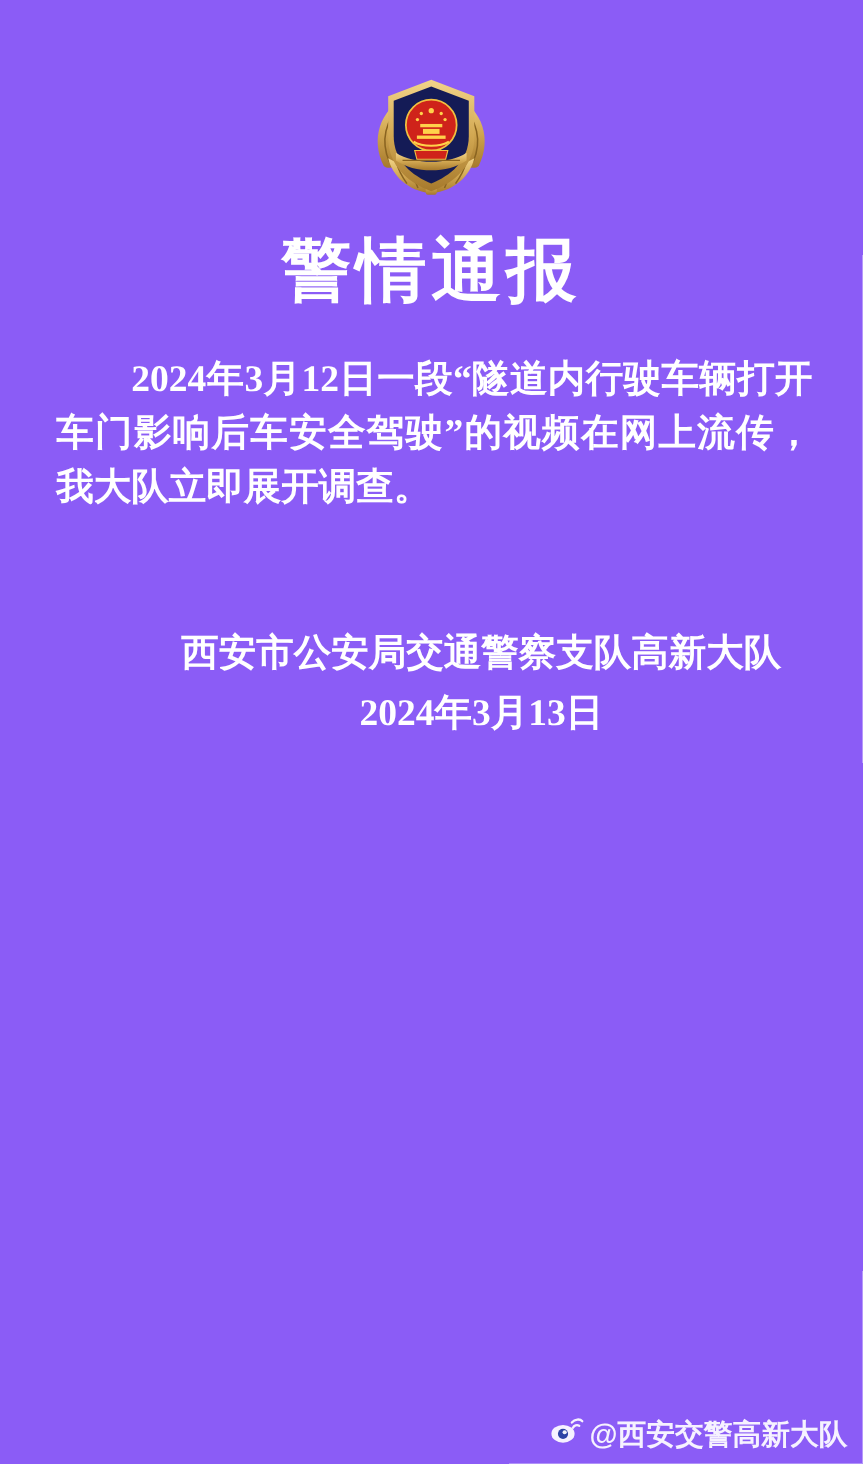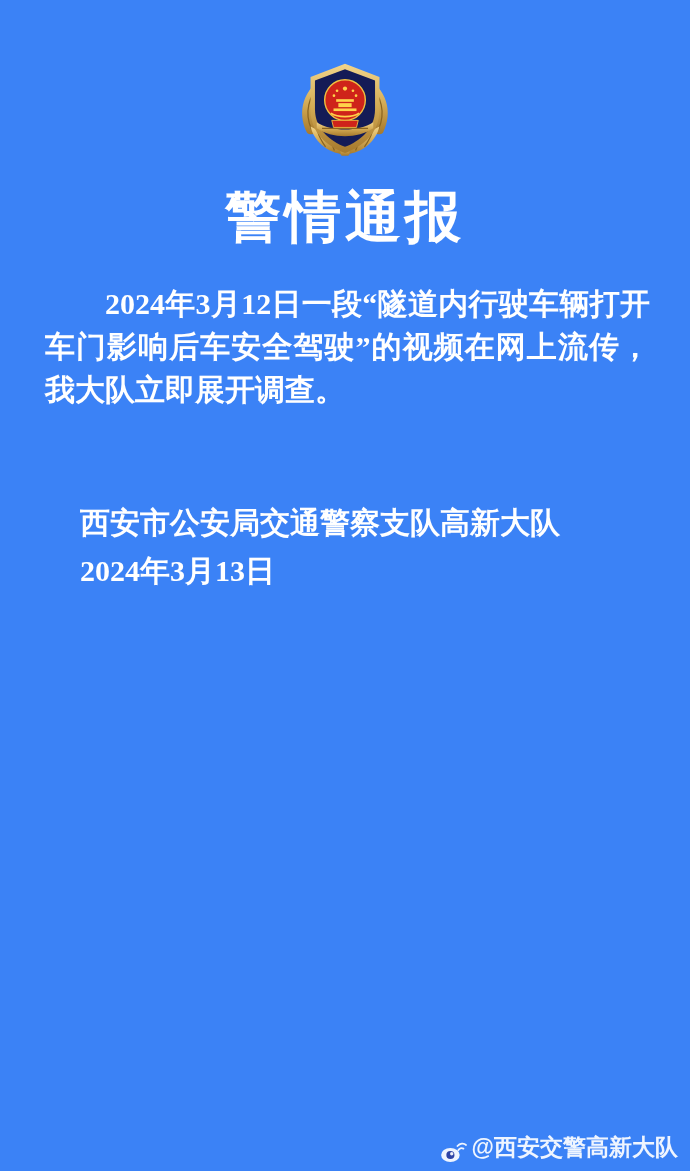--- a/index.html
+++ b/index.html
@@ -3,21 +3,21 @@
 <meta charset="utf-8">
 <style>
   * { margin:0; padding:0; box-sizing:border-box; }
   html,body { width:690px; }
   body { font-family:"Liberation Serif","DejaVu Serif",serif; }
 
   .page {
     position:relative;
     width:690px;
     height:1171px;
-    background:#3b82f6;
+    background:#8b5cf6;
     color:#ffffff;
     overflow:hidden;
   }
 
   .emblem {
     margin:56px auto 0 auto;
     width:106px;
     height:104px;
     display:flex;
     align-items:center;
@@ -43,33 +43,33 @@
     font-weight:700;
     text-align:justify;
     text-justify:inter-ideograph;
     color:#ffffff;
   }
   .body-text p { text-indent:2em; margin:0; }
 
   .sign-block {
     margin-top:88px;
     padding-left:80px;
-    text-align:left;
+    text-align:center;
     font-size:30px;
     line-height:48px;
     font-weight:700;
     color:#ffffff;
   }
 
   .watermark {
     position:absolute;
     right:12px;
     bottom:8px;
     display:flex;
-    align-items:flex-end;
+    align-items:flex-start;
     gap:5px;
     font-size:23px;
     font-weight:700;
     color:rgba(255,255,255,0.92);
     font-family:"Liberation Sans","DejaVu Sans",sans-serif;
   }
   .watermark .wicon { display:flex; align-items:center; }
   .watermark svg { width:27px; height:23px; display:block; }
 </style>
 </head>

